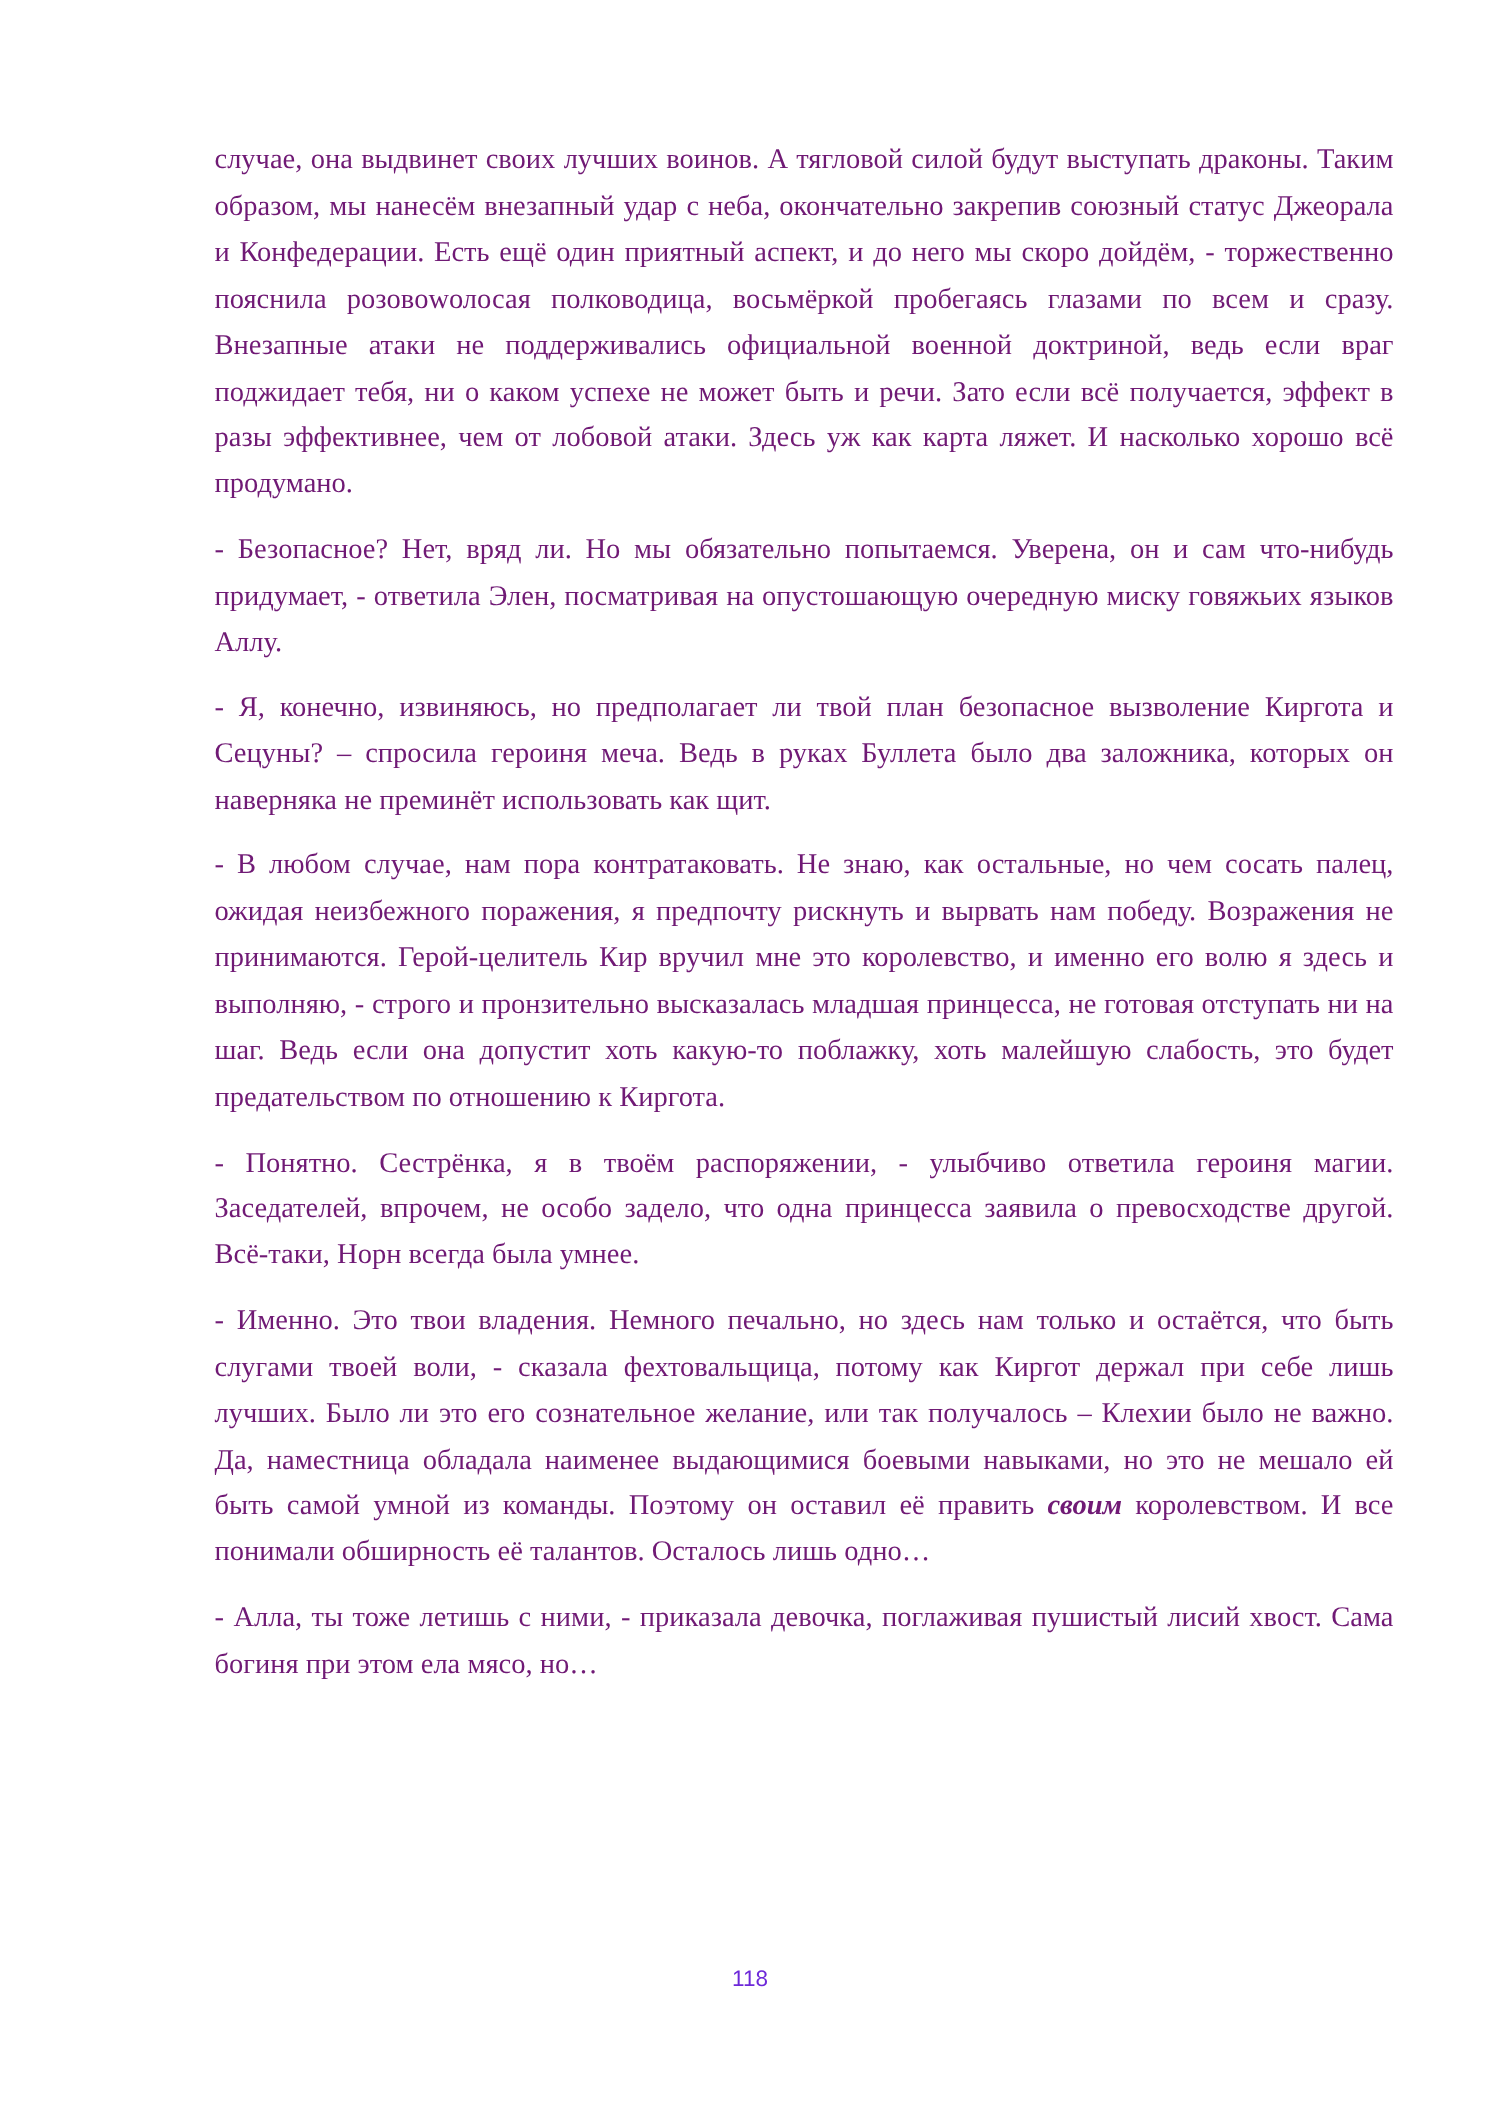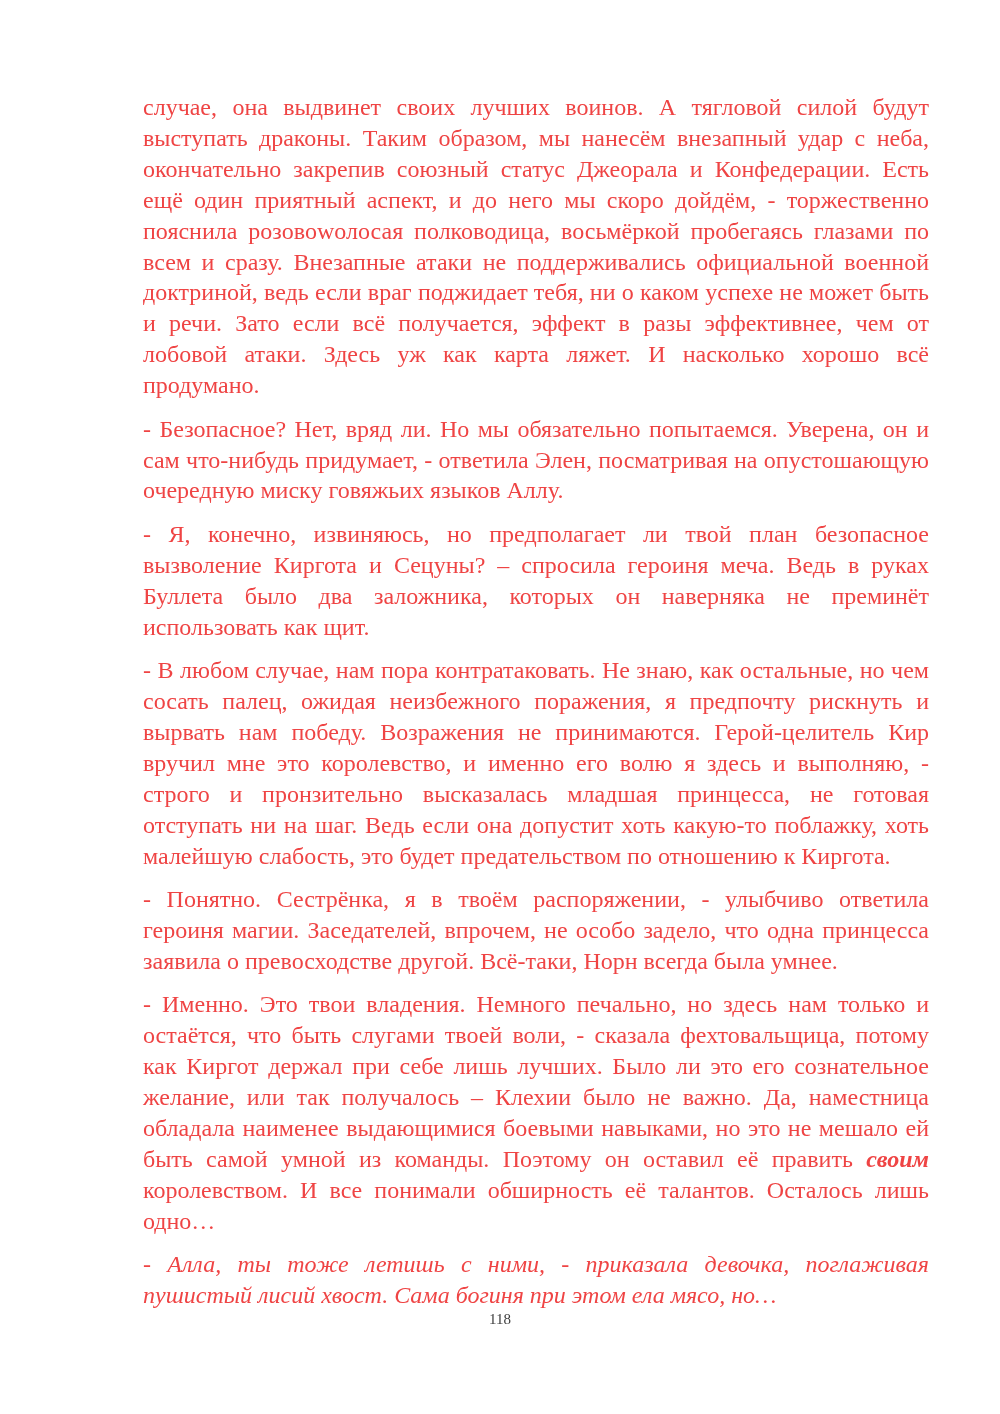--- a/index.html
+++ b/index.html
@@ -3,36 +3,36 @@
 <meta charset="utf-8">
 <style>
   html, body { margin: 0; padding: 0; background: #ffffff; }
   body { width: 1000px; height: 1414px; position: relative; overflow: hidden; }
   .page {
     position: absolute;
     left: 143px;
     top: 92px;
     width: 786px;
     font-family: "Liberation Serif", serif;
-    font-size: 24px;
+    font-size: 19px;
     line-height: 30.9px;
-    color: #ef4444;
+    color: #701a75;
     text-align: justify;
   }
   .para { margin: 0 0 12.6px 0; }
-  .para:last-child { margin-bottom: 16px; font-style: italic; }
+  .para:last-child { margin-bottom: 16px; }
   em.bold-italic { font-style: italic; font-weight: bold; font-family: Liberation Serif, serif; }
   .page-number {
     position: absolute;
     left: 0; width: 1000px;
     top: 1311px;
     text-align: center;
-    font-family: Liberation Serif, serif;
+    font-family: Liberation Sans, sans-serif;
     font-size: 15px;
-    color: #404040;
+    color: #6d28d9;
   }
 </style>
 </head>
 <body>
 
 <div class="page">
   <p class="para">случае, она выдвинет своих лучших воинов. А тягловой силой будут выступать драконы. Таким образом, мы нанесём внезапный удар с неба, окончательно закрепив союзный статус Джеорала и Конфедерации. Есть ещё один приятный аспект, и до него мы скоро дойдём, - торжественно пояснила розовowолосая полководица, восьмёркой пробегаясь глазами по всем и сразу. Внезапные атаки не поддерживались официальной военной доктриной, ведь если враг поджидает тебя, ни о каком успехе не может быть и речи. Зато если всё получается, эффект в разы эффективнее, чем от лобовой атаки. Здесь уж как карта ляжет. И насколько хорошо всё продумано.</p>
   <p class="para">- Безопасное? Нет, вряд ли. Но мы обязательно попытаемся. Уверена, он и сам что-нибудь придумает, - ответила Элен, посматривая на опустошающую очередную миску говяжьих языков Аллу.</p>
   <p class="para">- Я, конечно, извиняюсь, но предполагает ли твой план безопасное вызволение Киргота и Сецуны? – спросила героиня меча. Ведь в руках Буллета было два заложника, которых он наверняка не преминёт использовать как щит.</p>
   <p class="para">- В любом случае, нам пора контратаковать. Не знаю, как остальные, но чем сосать палец, ожидая неизбежного поражения, я предпочту рискнуть и вырвать нам победу. Возражения не принимаются. Герой-целитель Кир вручил мне это королевство, и именно его волю я здесь и выполняю, - строго и пронзительно высказалась младшая принцесса, не готовая отступать ни на шаг. Ведь если она допустит хоть какую-то поблажку, хоть малейшую слабость, это будет предательством по отношению к Киргота.</p>

